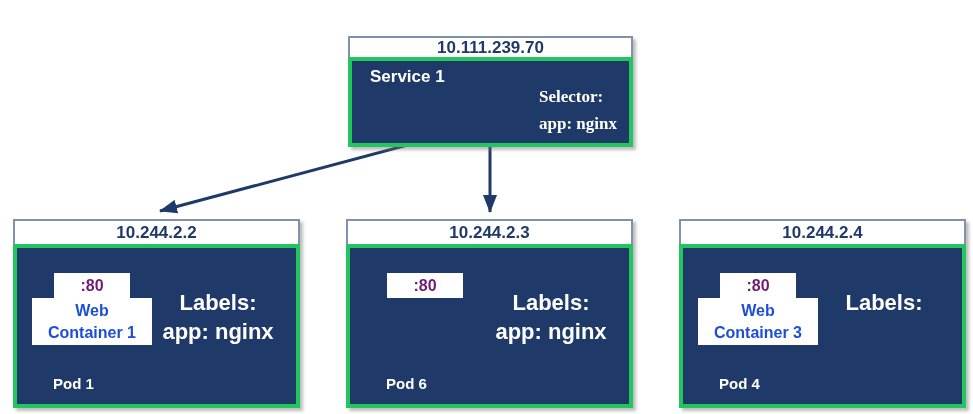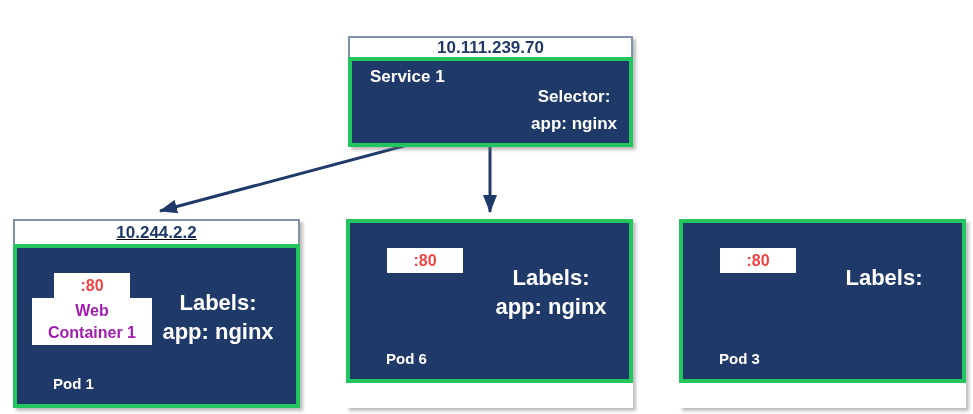--- a/index.html
+++ b/index.html
@@ -49,48 +49,49 @@
   .service .box-header { height: 21px; }
   .service .box-body { height: 90px; }
   .service-name {
     position: absolute;
     left: 18px; top: 6px;
     font-size: 17px;
   }
   .service-selector {
     position: absolute;
     right: 12px; bottom: 6px;
-    text-align: center;
+    text-align: left;
     font-size: 17px;
     line-height: 27px;
+    font-family: Liberation Serif, serif;
   }
   
-  .pod { top: 219px; width: 287px; height: 189px; text-decoration: underline; }
+  .pod { top: 219px; width: 287px; height: 189px; }
   .pod .box-header { height: 25px; }
   .pod .box-body { height: 164px; }
   .pod-1 { left: 13px; }
   .pod-2 { left: 346px; }
   .pod-3 { left: 679px; }
   .port-badge {
     position: absolute;
     left: 37px; top: 25px;
     width: 76px; height: 25px;
     background: #ffffff;
-    color: #ef4444;
+    color: #701a75;
     font-size: 16px;
     display: flex;
     align-items: center;
     justify-content: center;
   }
   .container-box {
     position: absolute;
     left: 15px; top: 50px;
     width: 120px; height: 47px;
     background: #ffffff;
-    color: #a21caf;
+    color: #1d4ed8;
     font-size: 16px;
     line-height: 22px;
     text-align: center;
     display: flex;
     align-items: center;
     justify-content: center;
     padding: 0 4px;
   }
   .pod-labels {
     position: absolute;
@@ -140,33 +141,36 @@
       <div class="container-box">Web Container 1</div>
       <div class="pod-labels">
         <div>Labels:</div>
         <div>app: nginx</div>
       </div>
       <div class="pod-name">Pod 1</div>
     </div>
   </div>
 
   <div class="node pod pod-2">
+    <div class="box-header">10.244.2.3</div>
     <div class="box-body">
       <div class="port-badge">:80</div>
       <div class="pod-labels">
         <div>Labels:</div>
         <div>app: nginx</div>
       </div>
       <div class="pod-name">Pod 6</div>
     </div>
   </div>
 
   <div class="node pod pod-3">
+    <div class="box-header">10.244.2.4</div>
     <div class="box-body">
       <div class="port-badge">:80</div>
+      <div class="container-box">Web Container 3</div>
       <div class="pod-labels">
         <div>Labels:</div>
       </div>
-      <div class="pod-name">Pod 3</div>
+      <div class="pod-name">Pod 4</div>
     </div>
   </div>
 
 </div>
 
 </body></html>

